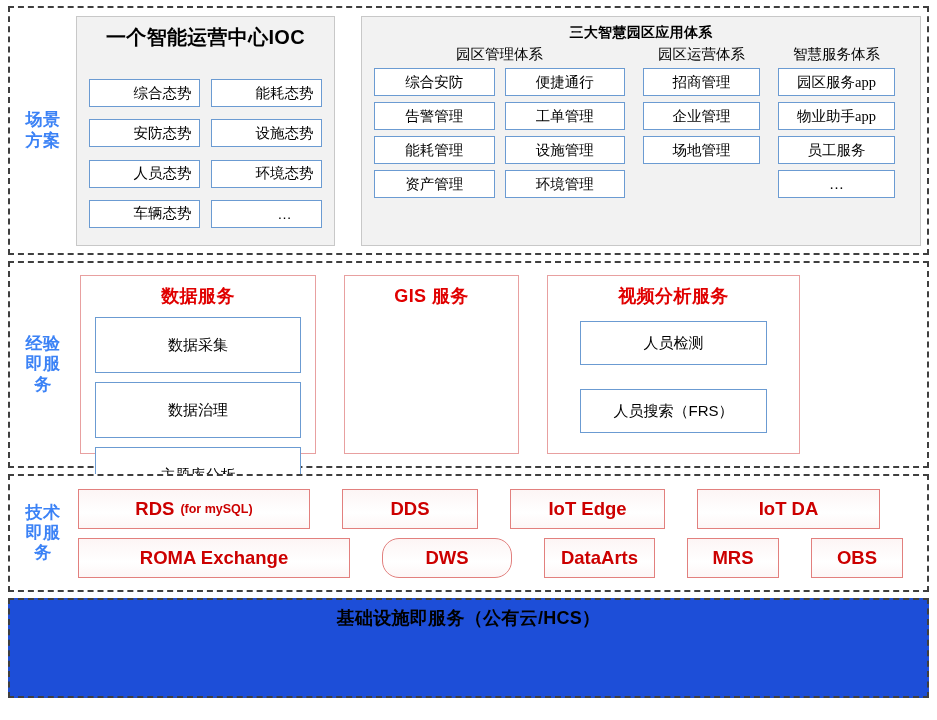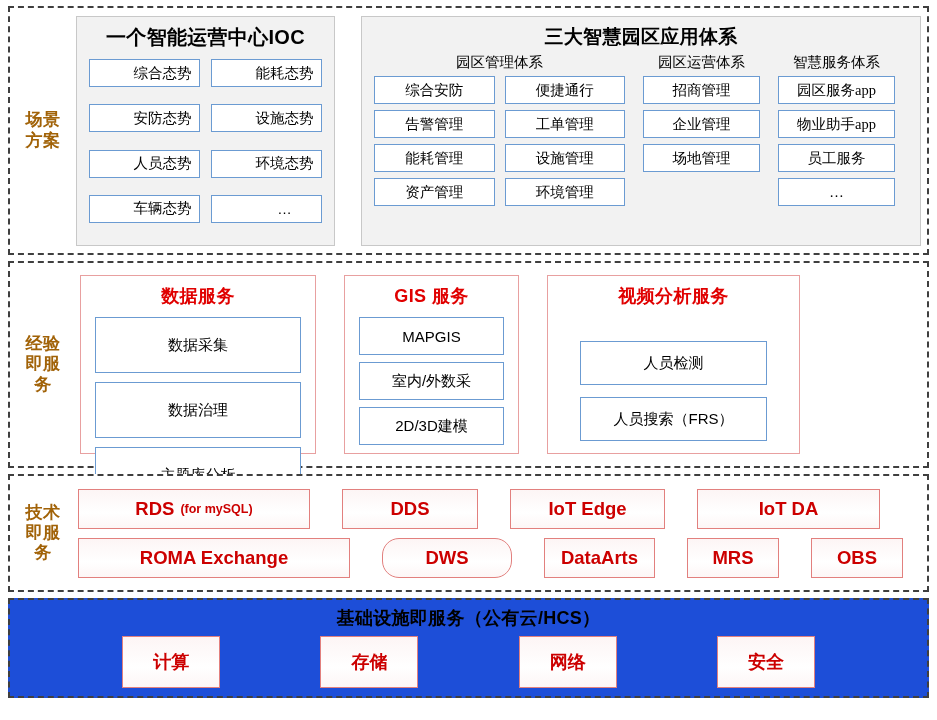--- a/index.html
+++ b/index.html
@@ -39,21 +39,21 @@
     width: 66px;
     flex: 0 0 66px;
     display: flex;
     align-items: center;
     justify-content: center;
     font-weight: bold;
     font-size: 17px;
     line-height: 1.18;
     text-align: center;
     letter-spacing: 0.5px;
-    color: #a16207;
+    color: #3b82f6;
   }
   .band-body {
     flex: 1 1 auto;
     display: flex;
     box-sizing: border-box;
   }
 
   
   #band-scene { height: 249px; }
   #band-scene .band-body {
@@ -63,32 +63,32 @@
   }
 
   .gpanel {
     background: #f2f2f2;
     border: 1px solid #c8c8c8;
     box-sizing: border-box;
     padding: 7px 12px 12px 12px;
     display: flex;
     flex-direction: column;
   }
-  #panel-ioc { flex: 0 0 259px; }
+  #panel-ioc { flex: 0 0 259px; gap: 20px; }
   #panel-apps { flex: 1 1 auto; }
 
   .gpanel-title {
     text-align: center;
     font-weight: bold;
     font-size: 20px;
     color: #000;
     margin-bottom: 8px;
     letter-spacing: 0.3px;
   }
-  #panel-apps .gpanel-title { font-size: 19px; margin-bottom: 3px; }
+  #panel-apps .gpanel-title { font-size: 14px; margin-bottom: 3px; }
 
   .bbox {
     border: 1px solid #6b9bd2;
     background: #ffffff;
     box-sizing: border-box;
     display: flex;
     align-items: center;
     justify-content: center;
     font-size: 14.5px;
     color: #000;
@@ -158,21 +158,21 @@
     margin-bottom: 9px;
     letter-spacing: 0.4px;
   }
   .rpanel-items {
     display: flex;
     flex-direction: column;
     gap: 9px;
     flex: 1 1 auto;
   }
   .rpanel-items .bbox { height: 56px; font-size: 15px; }
-  #panel-video .rpanel-items { gap: 12px; padding: 4px 18px 0 18px; justify-content: flex-end; }
+  #panel-video .rpanel-items { gap: 24px; padding: 4px 18px 0 18px; }
   #panel-video .rpanel-items .bbox { height: 44px; }
   #panel-gis .rpanel-items { gap: 7px; }
   #panel-gis .rpanel-items .bbox { height: 38px; }
 
   
   #band-tech { height: 118px; }
   #band-tech .band-body {
     padding: 8px 8px 8px 2px;
     display: flex;
     flex-direction: column;
@@ -321,25 +321,20 @@
         <div class="rpanel-title">数据服务</div>
         <div class="rpanel-items">
           <div class="bbox">数据采集</div>
           <div class="bbox">数据治理</div>
           <div class="bbox">主题库分析</div>
         </div>
       </div>
 
       <div class="rpanel" id="panel-gis">
         <div class="rpanel-title">GIS 服务</div>
-        <div class="rpanel-items">
-          <div class="bbox">MAPGIS</div>
-          <div class="bbox">室内/外数采</div>
-          <div class="bbox">2D/3D建模</div>
-        </div>
       </div>
 
       <div class="rpanel" id="panel-video">
         <div class="rpanel-title">视频分析服务</div>
         <div class="rpanel-items">
           <div class="bbox">人员检测</div>
           <div class="bbox">人员搜索（FRS）</div>
         </div>
       </div>
 
@@ -388,21 +383,15 @@
         <div class="rbox">
           <span>OBS</span>
         </div>
       </div>
 
     </div>
   </div>
 
   <div class="band" id="band-infra">
     <div class="infra-title">基础设施即服务（公有云/HCS）</div>
-    <div class="infra-row">
-      <div class="rbox">计算</div>
-      <div class="rbox">存储</div>
-      <div class="rbox">网络</div>
-      <div class="rbox">安全</div>
-    </div>
   </div>
 
 </div>
 
 </body></html>

